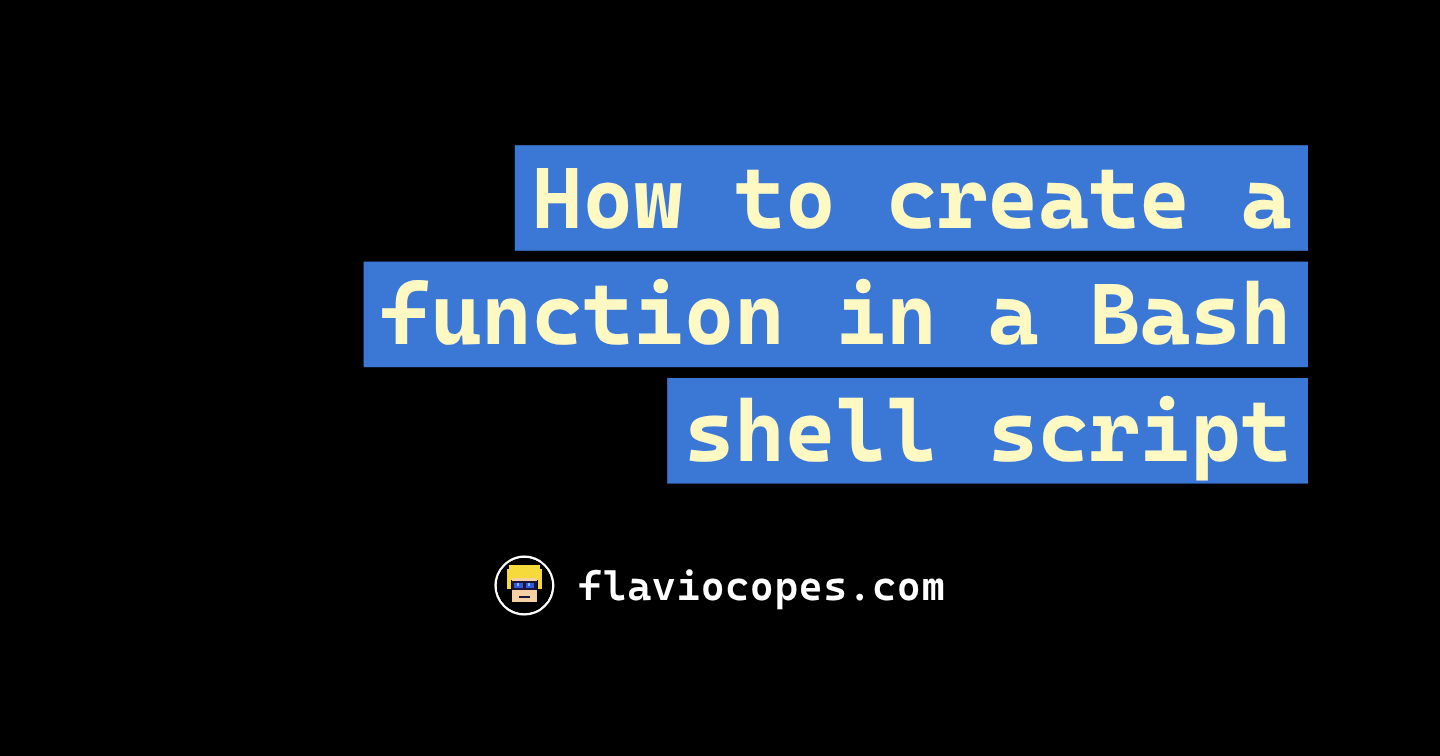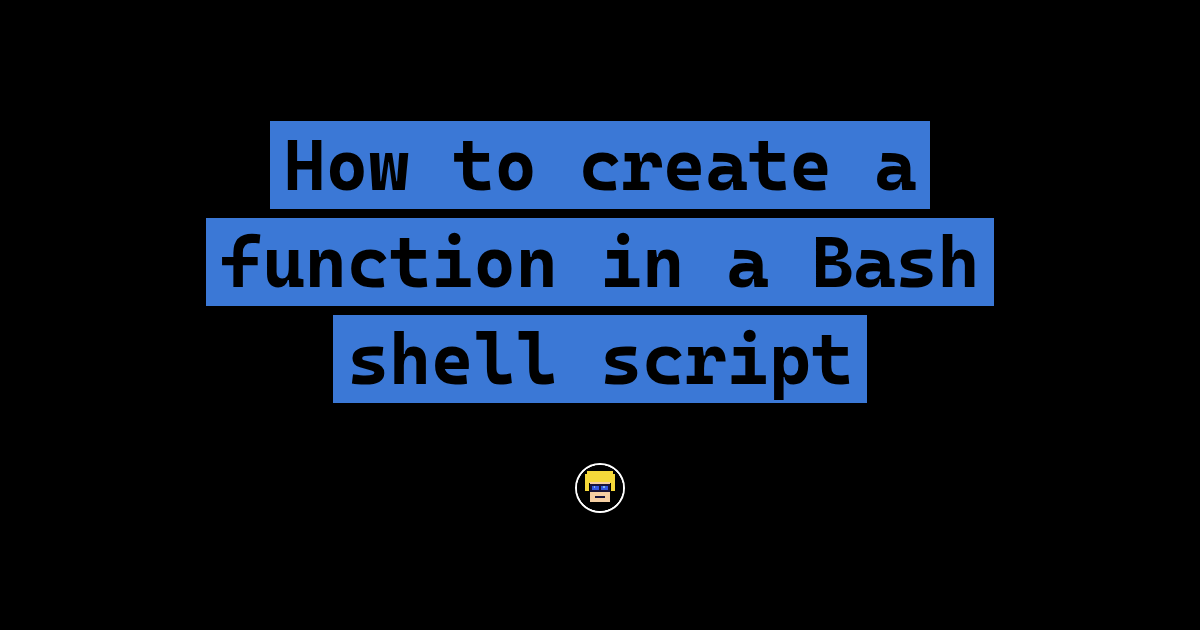--- a/index.html
+++ b/index.html
@@ -20,21 +20,22 @@
     }
     .title-container {
       text-align: center;
       max-width: 980px;
       margin-bottom: 55px;
     }
     .title-text {
       font-size: 72px;
       font-weight: 700;
       line-height: 1.35;
-      color: #000000;
+      color: #fef9c3;
+      text-align: right;
     }
     .title-text .hl {
       background: #3b78d6;
       padding: 2px 14px;
       box-decoration-break: clone;
       -webkit-box-decoration-break: clone;
     }
     .byline {
       display: flex;
       align-items: center;
@@ -86,13 +87,14 @@
 
       <rect x="14" y="21" width="22" height="8" fill="#19143a"></rect>
       <rect x="16" y="23" width="8" height="4" fill="#3557e0"></rect>
       <rect x="26" y="23" width="8" height="4" fill="#3557e0"></rect>
       <rect x="18" y="23" width="2" height="2" fill="#7ab8f0"></rect>
       <rect x="28" y="23" width="2" height="2" fill="#7ab8f0"></rect>
 
       <rect x="20" y="34" width="10" height="2" fill="#19143a"></rect>
     </svg>
   </div>
+  <div class="site-name">flaviocopes.com</div>
 </div>
 
 </body></html>

